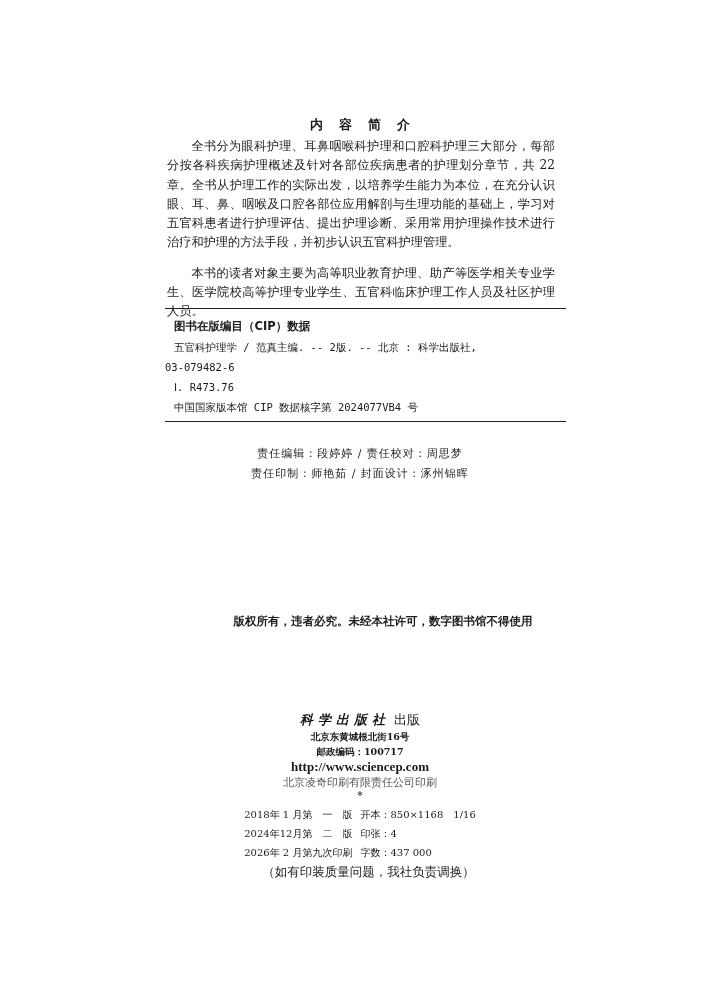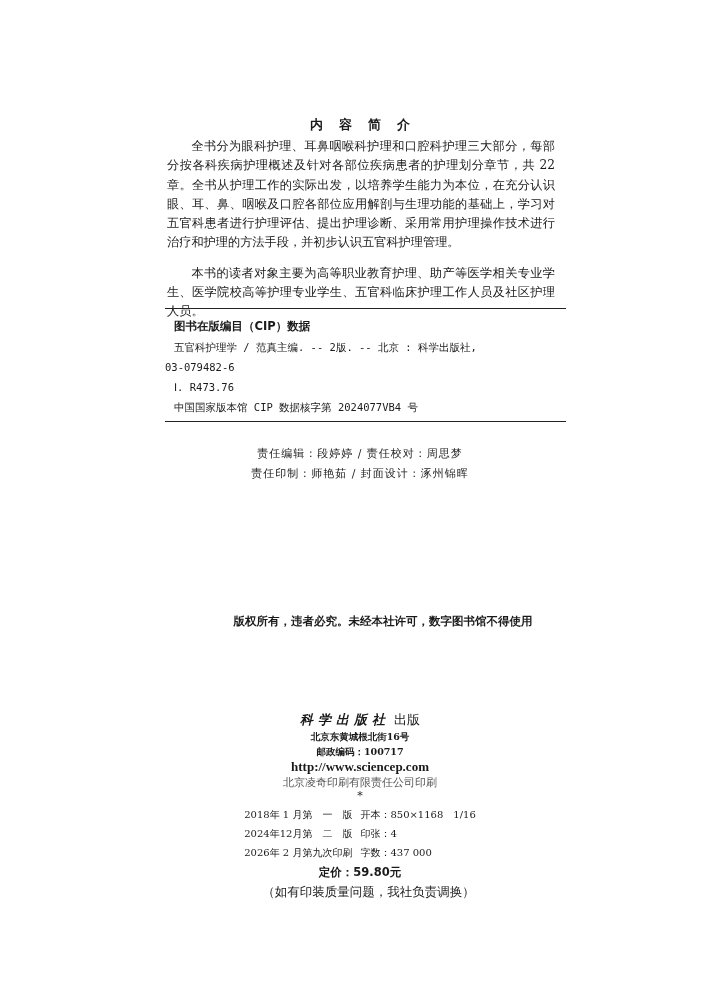--- a/index.html
+++ b/index.html
@@ -91,15 +91,14 @@
     <tr>
       <td>2024年12月第　二　版</td>
       <td>印张：4</td>
     </tr>
     <tr>
       <td>2026年 2 月第九次印刷</td>
       <td>字数：437 000</td>
     </tr>
   </tbody>
     </table>
-  <div class="price">定价：59.80元</div>
   <div class="notice">（如有印装质量问题，我社负责调换）</div>
 </div>
 
 </body></html>

